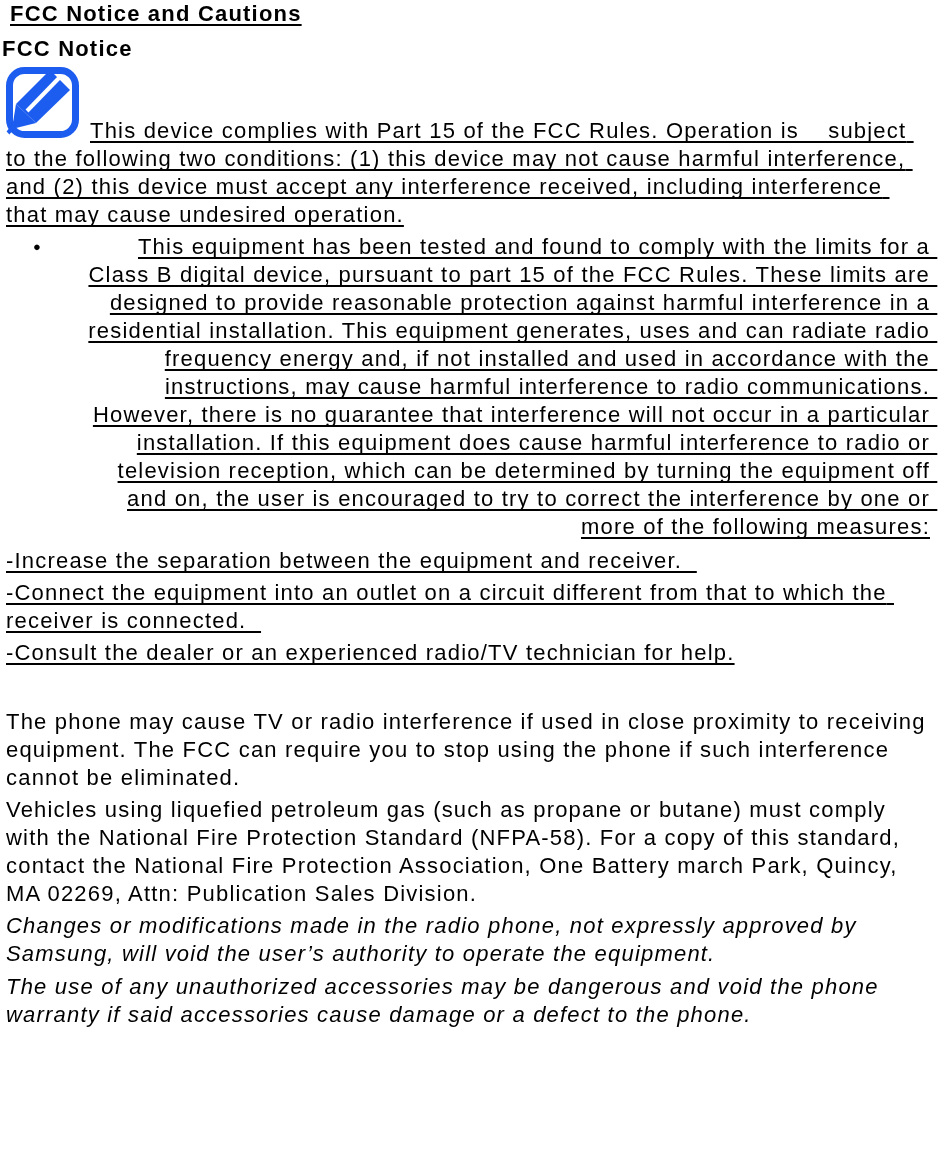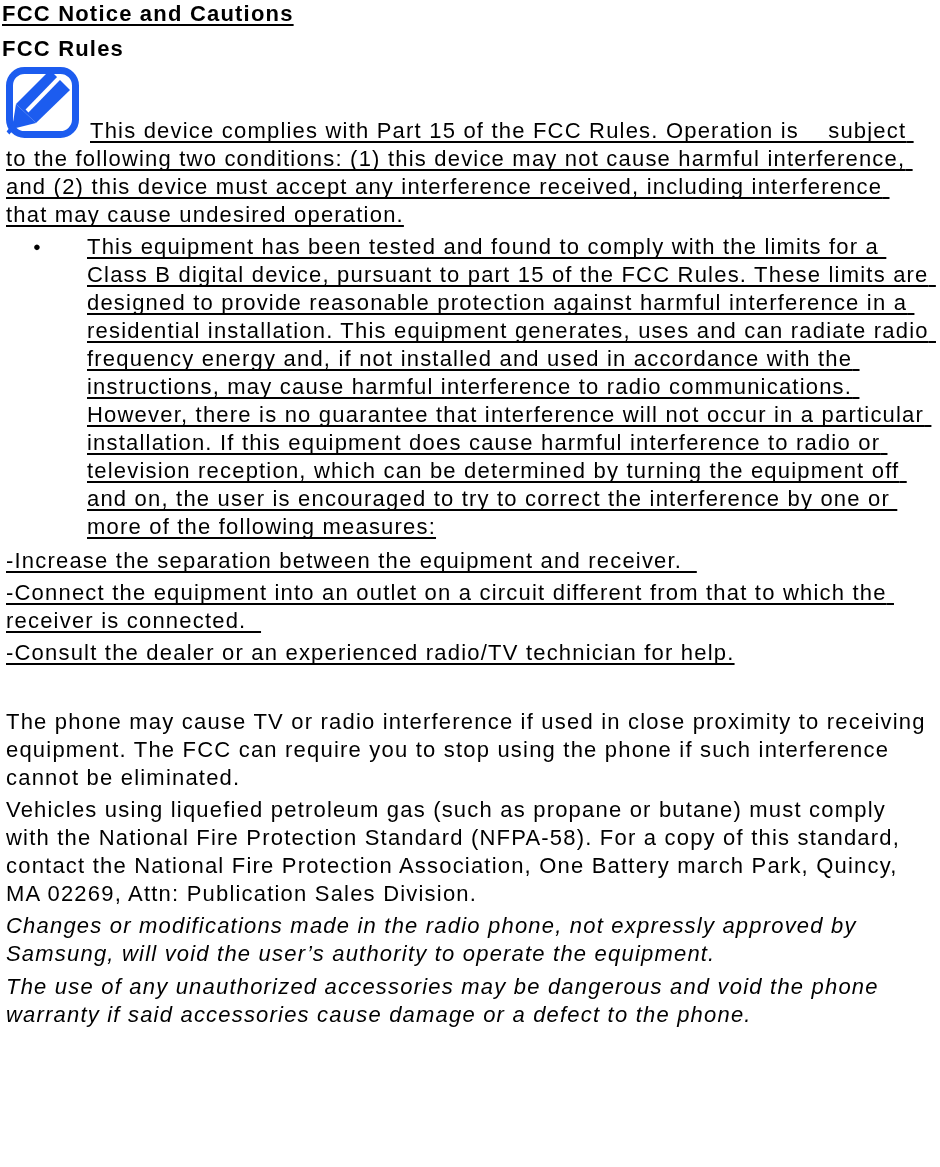--- a/index.html
+++ b/index.html
@@ -27,20 +27,21 @@
     line-height: 28px;
     font-weight: bold;
     margin: 0;
   }
   h1.doc-title {
     text-decoration: underline;
     text-decoration-thickness: 2px;
     text-underline-offset: 3px;
     text-decoration-skip-ink: none;
     margin-bottom: 7px;
+    margin-left: 8px;
   }
   h2.sub-heading {
     margin-bottom: 4px;
   }
   h2.cautions-heading {
     margin-top: 12px;
     margin-bottom: 8px;
   }
   p {
     margin: 4px;
@@ -74,20 +75,21 @@
   .bullet-marker {
     flex: 0 0 85px;
     box-sizing: border-box;
     padding-left: 31px;
     font-size: 13px;
     letter-spacing: 0;
     line-height: 28px;
   }
   .bullet-text {
     flex: 1 1 auto;
+    text-align: right;
   }
   .measure {
     margin-bottom: 3px;
   }
   .blank-gap {
     height: 34px;
   }
   .para {
     margin-bottom: 4px;
   }
@@ -96,21 +98,21 @@
     font-style: italic;
   }
 </style>
 </head>
 <body>
 
 <div class="content">
 
   <h1 class="doc-title">FCC Notice and Cautions</h1>
 
-  <h2 class="sub-heading">FCC Rules</h2>
+  <h2 class="sub-heading">FCC Notice</h2>
 
   <p class="u intro-para"><span class="note-icon"><svg viewBox="0 0 73 71" xmlns="http://www.w3.org/2000/svg">
       <rect x="3.5" y="3.5" width="66" height="64" rx="15" fill="#ffffff" stroke="#1C5CEF" stroke-width="7"></rect>
       <path d="M44 3 L64 23 L30 56 L10 37 Z" fill="#1C5CEF"></path>
       <path d="M10 37 L30 56 L6 62 Z" fill="#1C5CEF"></path>
       <path d="M53 11 L21 44" stroke="#ffffff" stroke-width="4" fill="none"></path>
       <path d="M9 55 Q6 62 2 66" stroke="#1C5CEF" stroke-width="4" fill="none"></path>
     </svg></span><span>This device complies with Part 15 of the FCC Rules. Operation is    subject to the following two conditions: (1) this device may not cause harmful interference, and (2) this device must accept any interference received, including interference that may cause undesired operation.</span></p>
 
   <div class="bullet-row">

